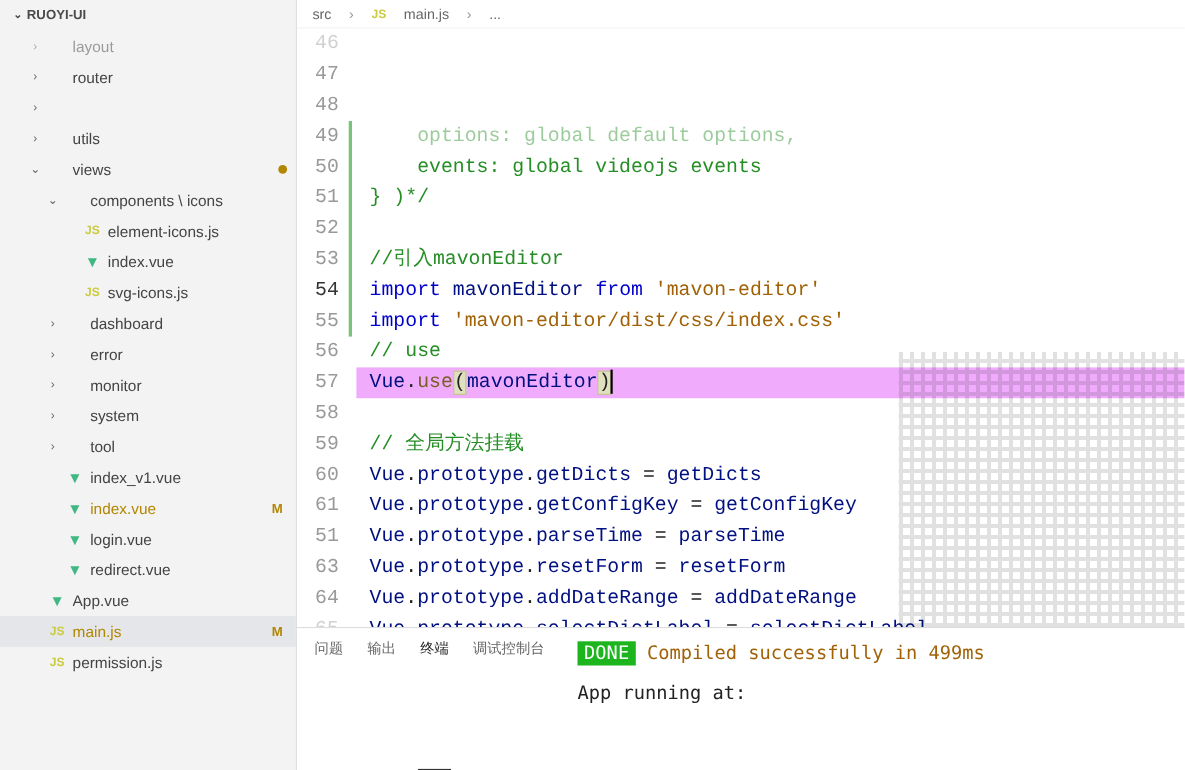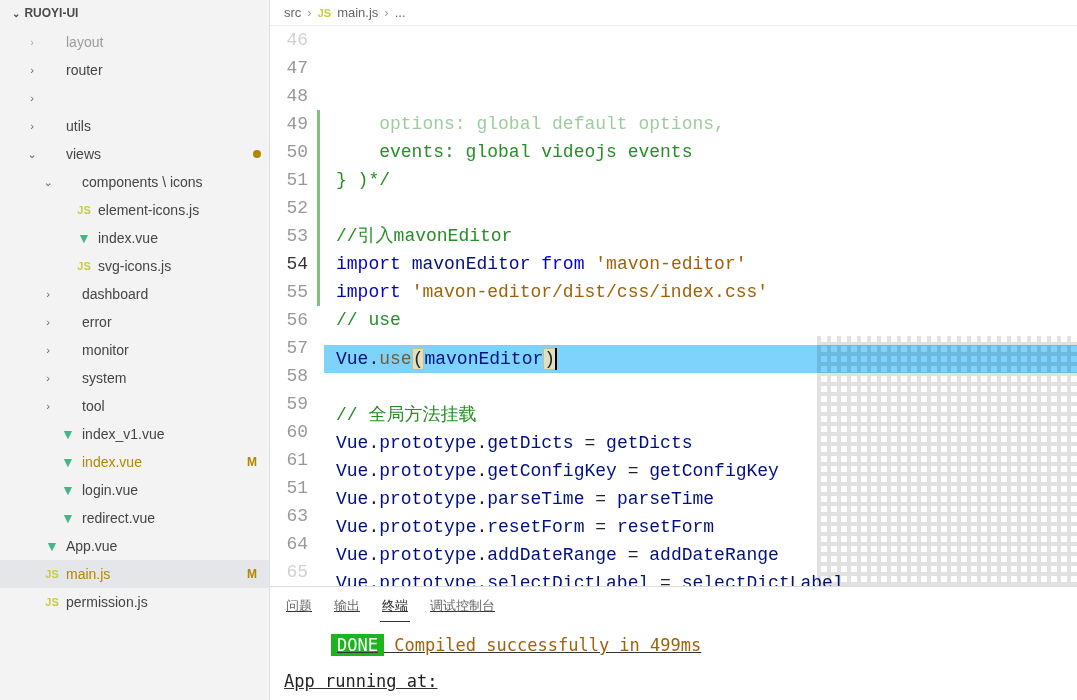--- a/index.html
+++ b/index.html
@@ -20,48 +20,48 @@
     .label.modified { color: #b38600; }
     
     .ind-1 { padding-left: 26px; }
     .ind-2 { padding-left: 42px; }
     .ind-3 { padding-left: 58px; }
     
     .icon-js { color: #cbcb41; font-weight: 700; font-size: 11px; }
     .icon-vue { color: #41b883; }
     
     .main { flex: 1; display: flex; flex-direction: column; }
-    .breadcrumb { display: flex; align-items: center; gap: 6px; padding: 4px 14px; font-size: 13px; color: #666; border-bottom: 1px solid #eee; height: 26px; }
+    .breadcrumb { display: flex; align-items: center; gap: 16px; padding: 4px 14px; font-size: 13px; color: #666; border-bottom: 1px solid #eee; height: 26px; }
     .breadcrumb .sep { color: #999; }
     .breadcrumb .bc-icon { color: #cbcb41; font-weight: 700; font-size: 11px; }
     
     .editor { flex: 1; display: flex; font-family: Consolas, "Courier New", monospace; font-size: 18px; line-height: 28px; overflow: hidden; background: #fff; }
     .gutter { width: 54px; text-align: right; color: #999; padding-right: 16px; user-select: none; background: #fff; position: relative; }
     .gutter .ln { height: 28px; }
     .gutter .ln.cur { color: #333; font-weight: 500; }
     .gutter-bar { position: absolute; right: 4px; top: 0; width: 3px; background: #7bc27b; }
     .code { flex: 1; white-space: pre; color: #222; position: relative; }
     .code .line { height: 28px; padding-left: 12px; }
-    .code .line.hl { background: #7dd3fc; margin-top: 11px; }
+    .code .line.hl { background: #f0abfc; }
     
     .c-kw { color: #0000cc; }
     .c-str { color: #a16207; }
     .c-cmt { color: #268e26; margin-top: 15px; }
     .c-fn { color: #795e26; }
     .c-var { color: #001080; }
     .c-prop { color: #001080; }
     .c-paren-hl { background: #e0e0c0; border: 1px solid #c0c090; }
     .cursor { display: inline-block; width: 2px; height: 22px; background: #000; vertical-align: middle; margin-left: -1px; }
     
-    .panel { border-top: 1px solid #ddd; height: 114px; display: flex; flex-direction: column; text-decoration: underline; }
+    .panel { border-top: 1px solid #ddd; height: 130px; display: flex; flex-direction: row; }
     .panel-tabs { display: flex; gap: 18px; padding: 6px 14px 0; font-size: 13px; color: #666; }
     .panel-tab { padding: 4px 2px 6px; cursor: pointer; }
     .panel-tab.active { color: #222; border-bottom: 1px solid #333; }
     .terminal { flex: 1; padding: 10px 14px; font-family: Consolas, monospace; font-size: 17px; line-height: 26px; color: #222; }
-    .done-badge { background: #1db51d; color: #fff; padding: 1px 6px; font-weight: 500; margin-left: 47px; }
+    .done-badge { background: #1db51d; color: #fff; padding: 1px 6px; font-weight: 500; }
     .term-success { color: #a16207; }
     
     .qr-overlay { position: absolute; right: 0; bottom: 0; width: 260px; height: 250px; opacity: 0.25; pointer-events: none; background:
       repeating-linear-gradient(0deg, #888 0 4px, transparent 4px 10px),
       repeating-linear-gradient(90deg, #888 0 4px, transparent 4px 10px);
       mix-blend-mode: multiply; }
   </style>
 </head>
 <body>
 

